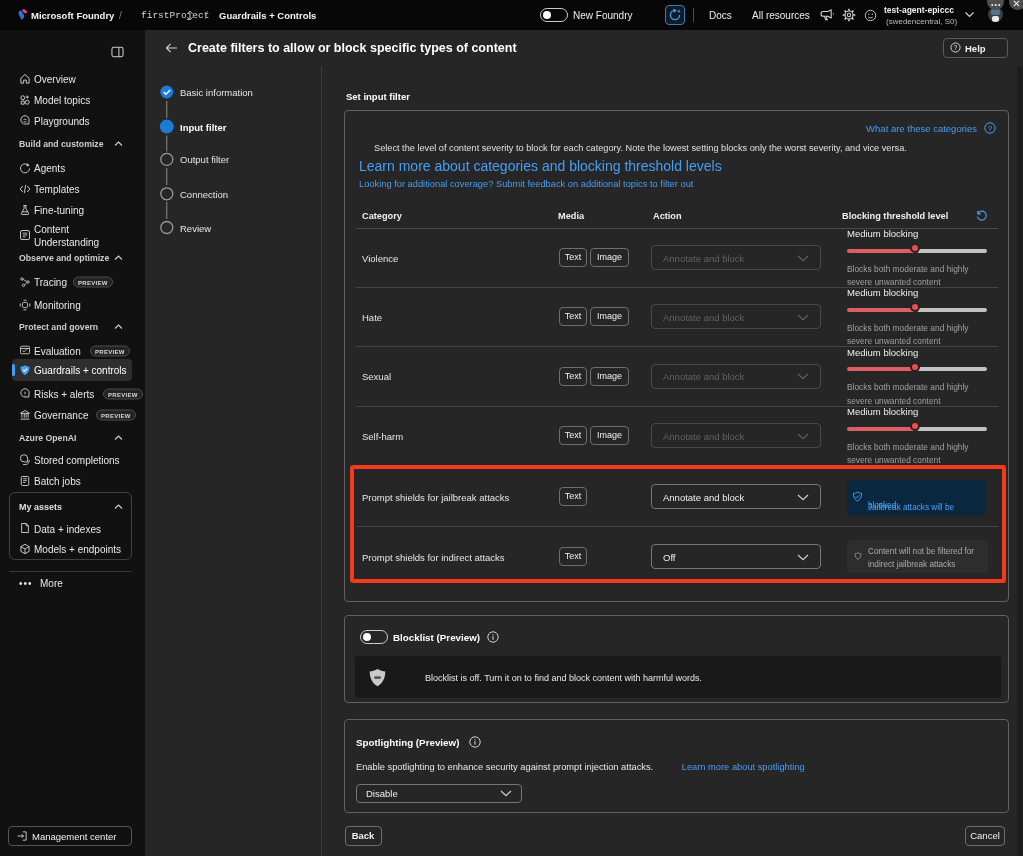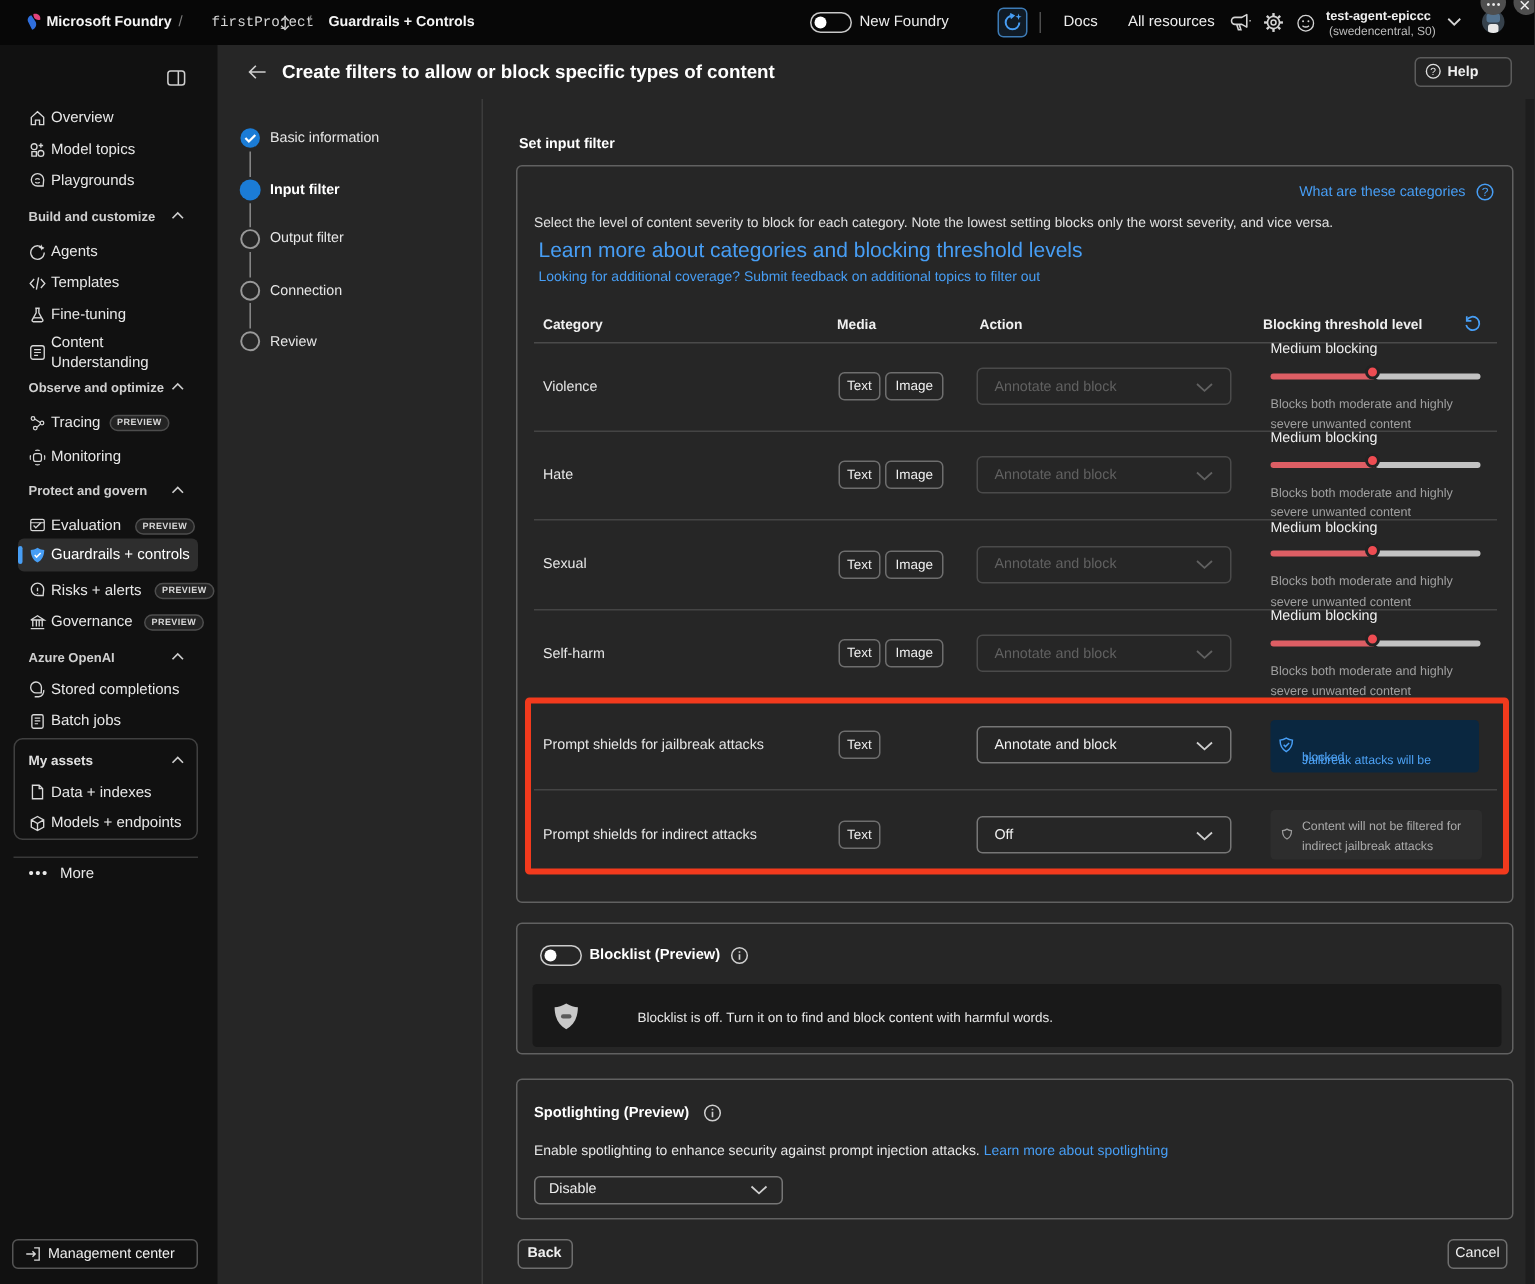--- a/index.html
+++ b/index.html
@@ -1,21 +1,21 @@
 <!DOCTYPE html>
 <html><head>
 <meta charset="utf-8">
 <style>
 * { margin:0; padding:0; box-sizing:border-box; }
 html,body { width:1023px; height:856px; background:#262626; overflow:hidden;
   font-family:"Liberation Sans", sans-serif; }
 #app { position:relative; width:1023px; height:856px; background:#262626; overflow:hidden; }
 .t { position:absolute; white-space:nowrap; transform:translateY(-50%); }
 .abs { position:absolute; }
-.link { color:#479ef5; }
+.link { color:#479ef5;margin-left:26px; }
 .pill { position:absolute; transform:translateY(-50%); font-size:6px; font-weight:bold;
   color:#d8d8d8; background:#232323; border:1px solid #4d4d4d; border-radius:7px;
   padding:1.5px 4px; letter-spacing:.3px; }
 svg { position:absolute; overflow:visible; }
 .btn { position:absolute; border:1px solid #6e6e6e; border-radius:4px; font-size:9px;
   color:#f0f0f0; text-align:center; line-height:17.5px; height:19px; }
 .dd { position:absolute; border:1px solid #4a4a4a; border-radius:4px; width:170px; height:25px; }
 .cap { position:absolute; white-space:nowrap; transform:translateY(-50%); font-size:8.4px; color:#a0a0a0; }
 </style>
 </head>
@@ -279,21 +279,21 @@
 <div class="abs" style="left:1017px;top:66px;width:6px;height:790px;background:#1d1d1d;"></div>
 <div id="content">
 <div class="t" style="left:346px;top:96px;font-size:9.5px;font-weight:bold;color:#ffffff;">Set input filter</div>
 
 <div class="abs" style="left:344px;top:110px;width:665px;height:492px;border:1px solid #616161;border-radius:4px;"></div>
 <div class="t" style="right:46px;top:128px;font-size:9.5px;color:#479ef5;">What are these categories</div>
 <svg style="left:984px;top:121.5px;" width="12" height="12" viewBox="0 0 12 12">
   <circle cx="6" cy="6" r="5.2" fill="none" stroke="#479ef5" stroke-width="1"></circle>
   <text x="6" y="8.8" font-size="8" fill="#479ef5" text-anchor="middle" font-family="Liberation Sans">?</text>
 </svg>
-<div class="t" style="left:356px;top:147.5px;font-size:9.2px;color:#e0e0e0;text-align:right;">Select the level of content severity to block for each category. Note the lowest setting blocks only the worst severity, and vice versa.</div>
+<div class="t" style="left:374px;top:147.5px;font-size:9.2px;color:#e0e0e0;text-align:right;">Select the level of content severity to block for each category. Note the lowest setting blocks only the worst severity, and vice versa.</div>
 <div class="t" style="left:359px;top:165.5px;font-size:14px;color:#479ef5;">Learn more about categories and blocking threshold levels</div>
 <div class="t" style="left:359px;top:184px;font-size:9.3px;color:#479ef5;">Looking for additional coverage? Submit feedback on additional topics to filter out</div>
 
 <div class="t" style="left:362px;top:215.5px;font-size:9.2px;font-weight:bold;color:#f0f0f0;">Category</div>
 <div class="t" style="left:558px;top:215.5px;font-size:9.2px;font-weight:bold;color:#f0f0f0;">Media</div>
 <div class="t" style="left:653px;top:215.5px;font-size:9.2px;font-weight:bold;color:#f0f0f0;">Action</div>
 <div class="t" style="left:842px;top:215.5px;font-size:9.2px;font-weight:bold;color:#f0f0f0;">Blocking threshold level</div>
 <svg style="left:975px;top:209px;" width="13" height="13" viewBox="0 0 16 16">
   <path d="M3.5 5.5 A5.5 5.5 0 1 1 3 9.5" fill="none" stroke="#479ef5" stroke-width="1.4"></path>
   <path d="M3.5 2.2 L3.5 6 L7.3 6" fill="none" stroke="#479ef5" stroke-width="1.4"></path>

